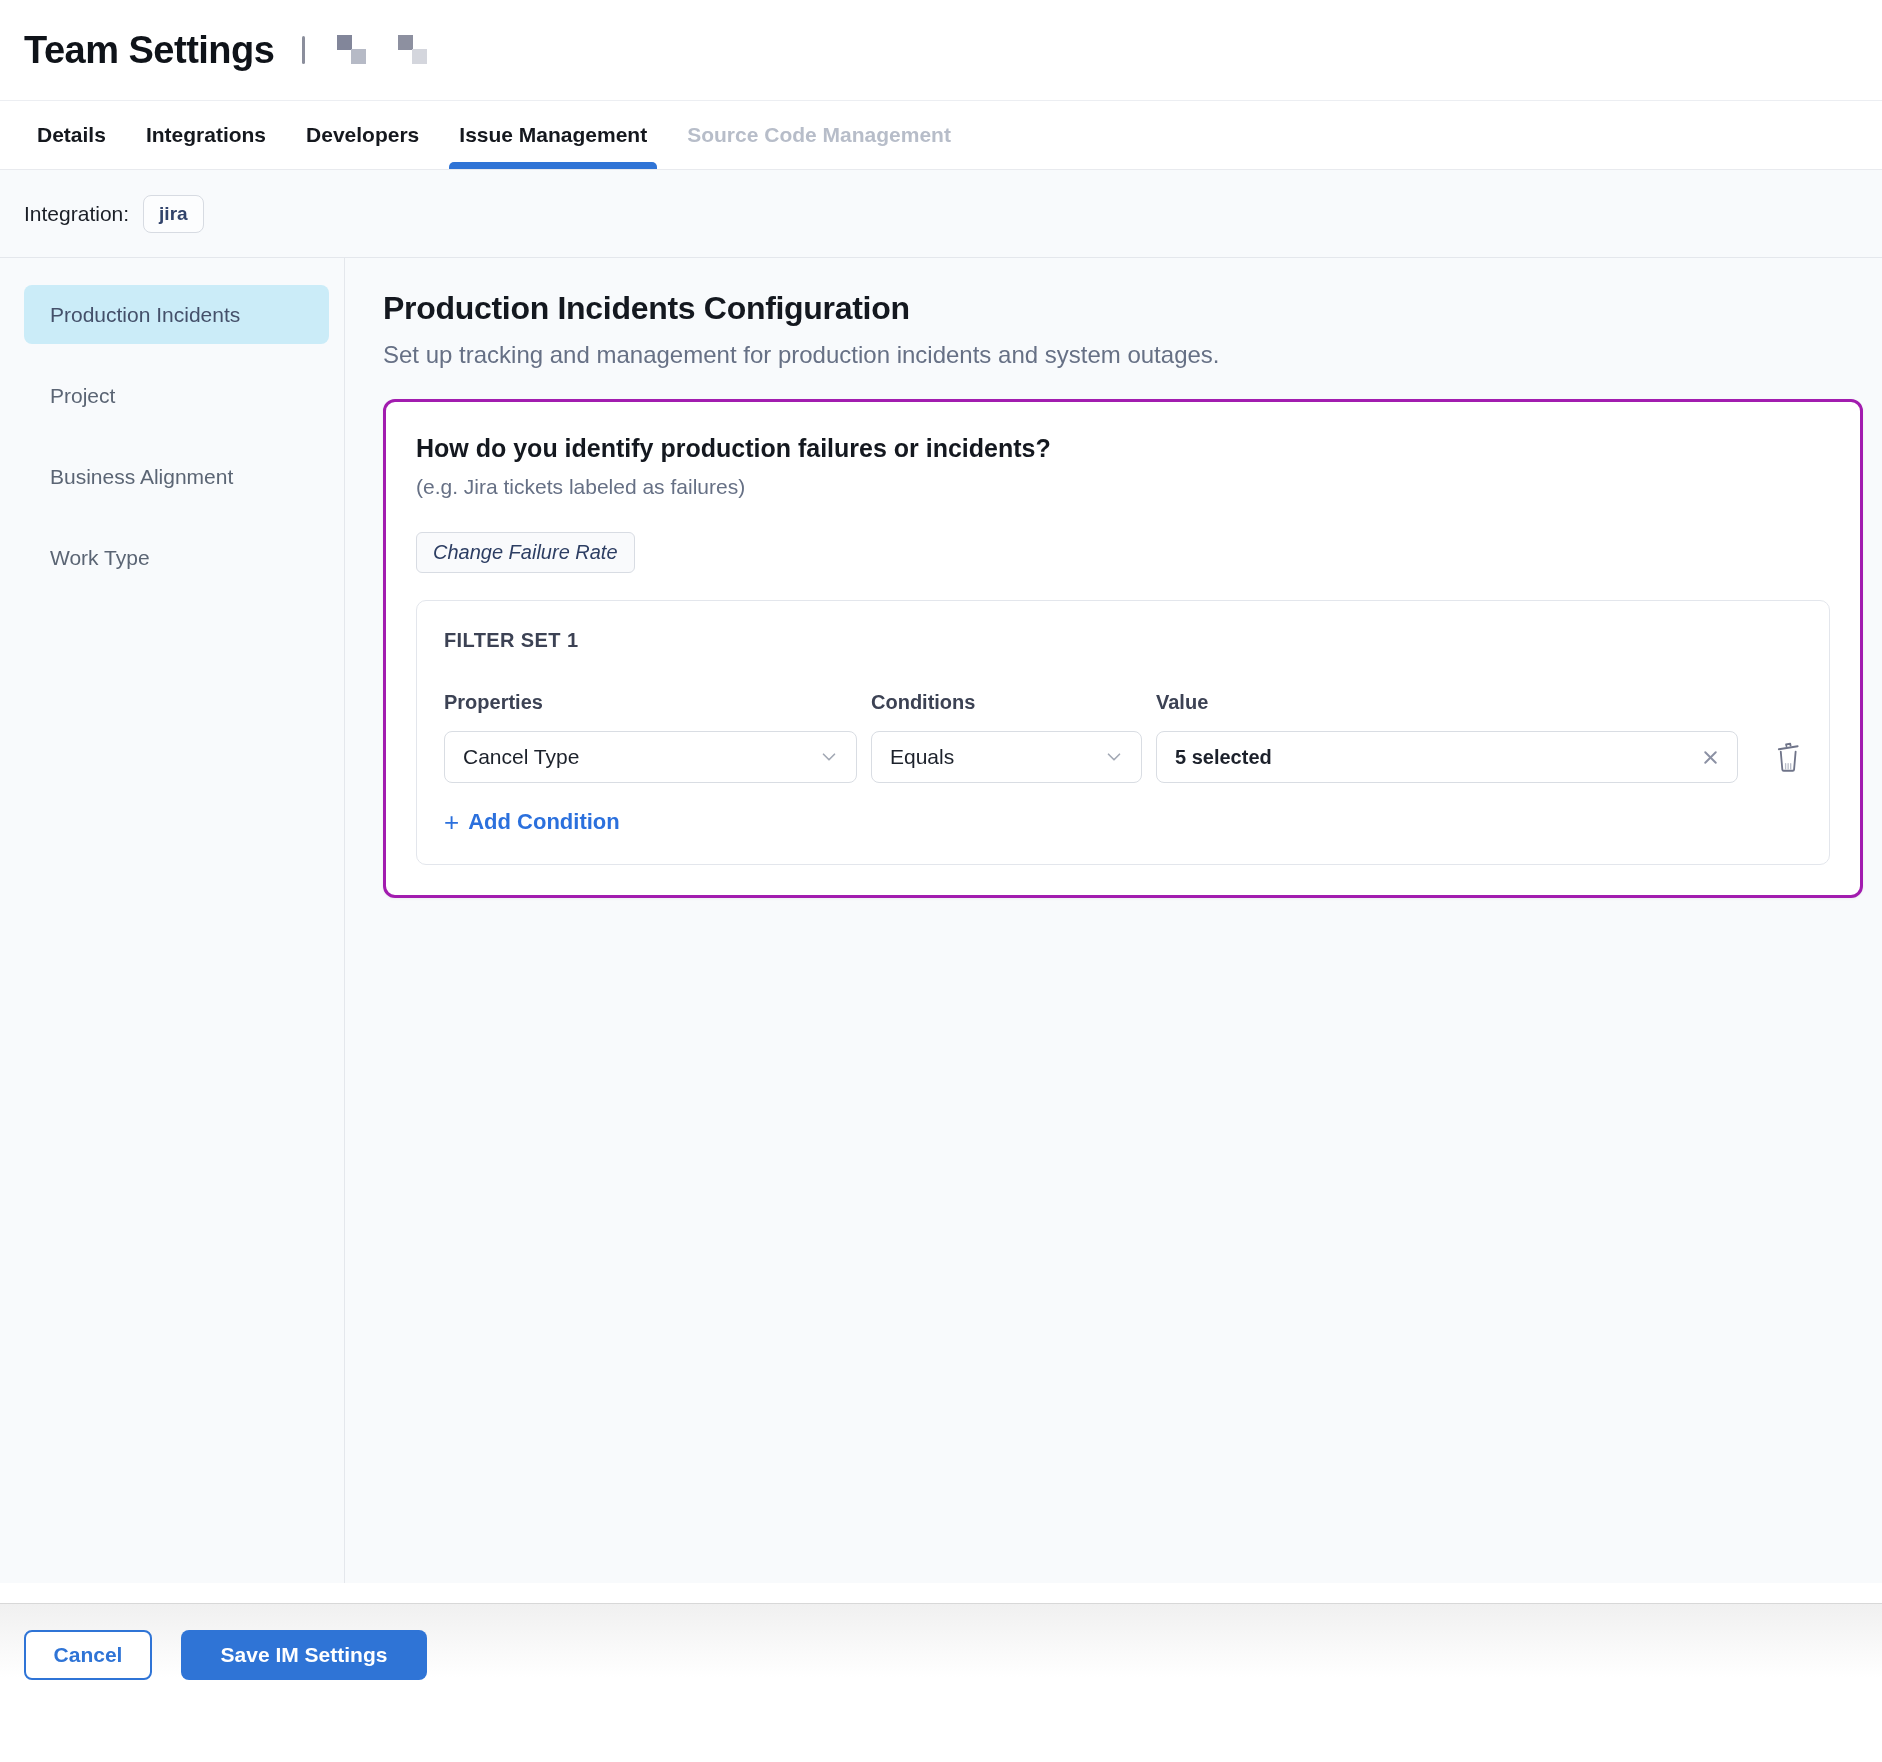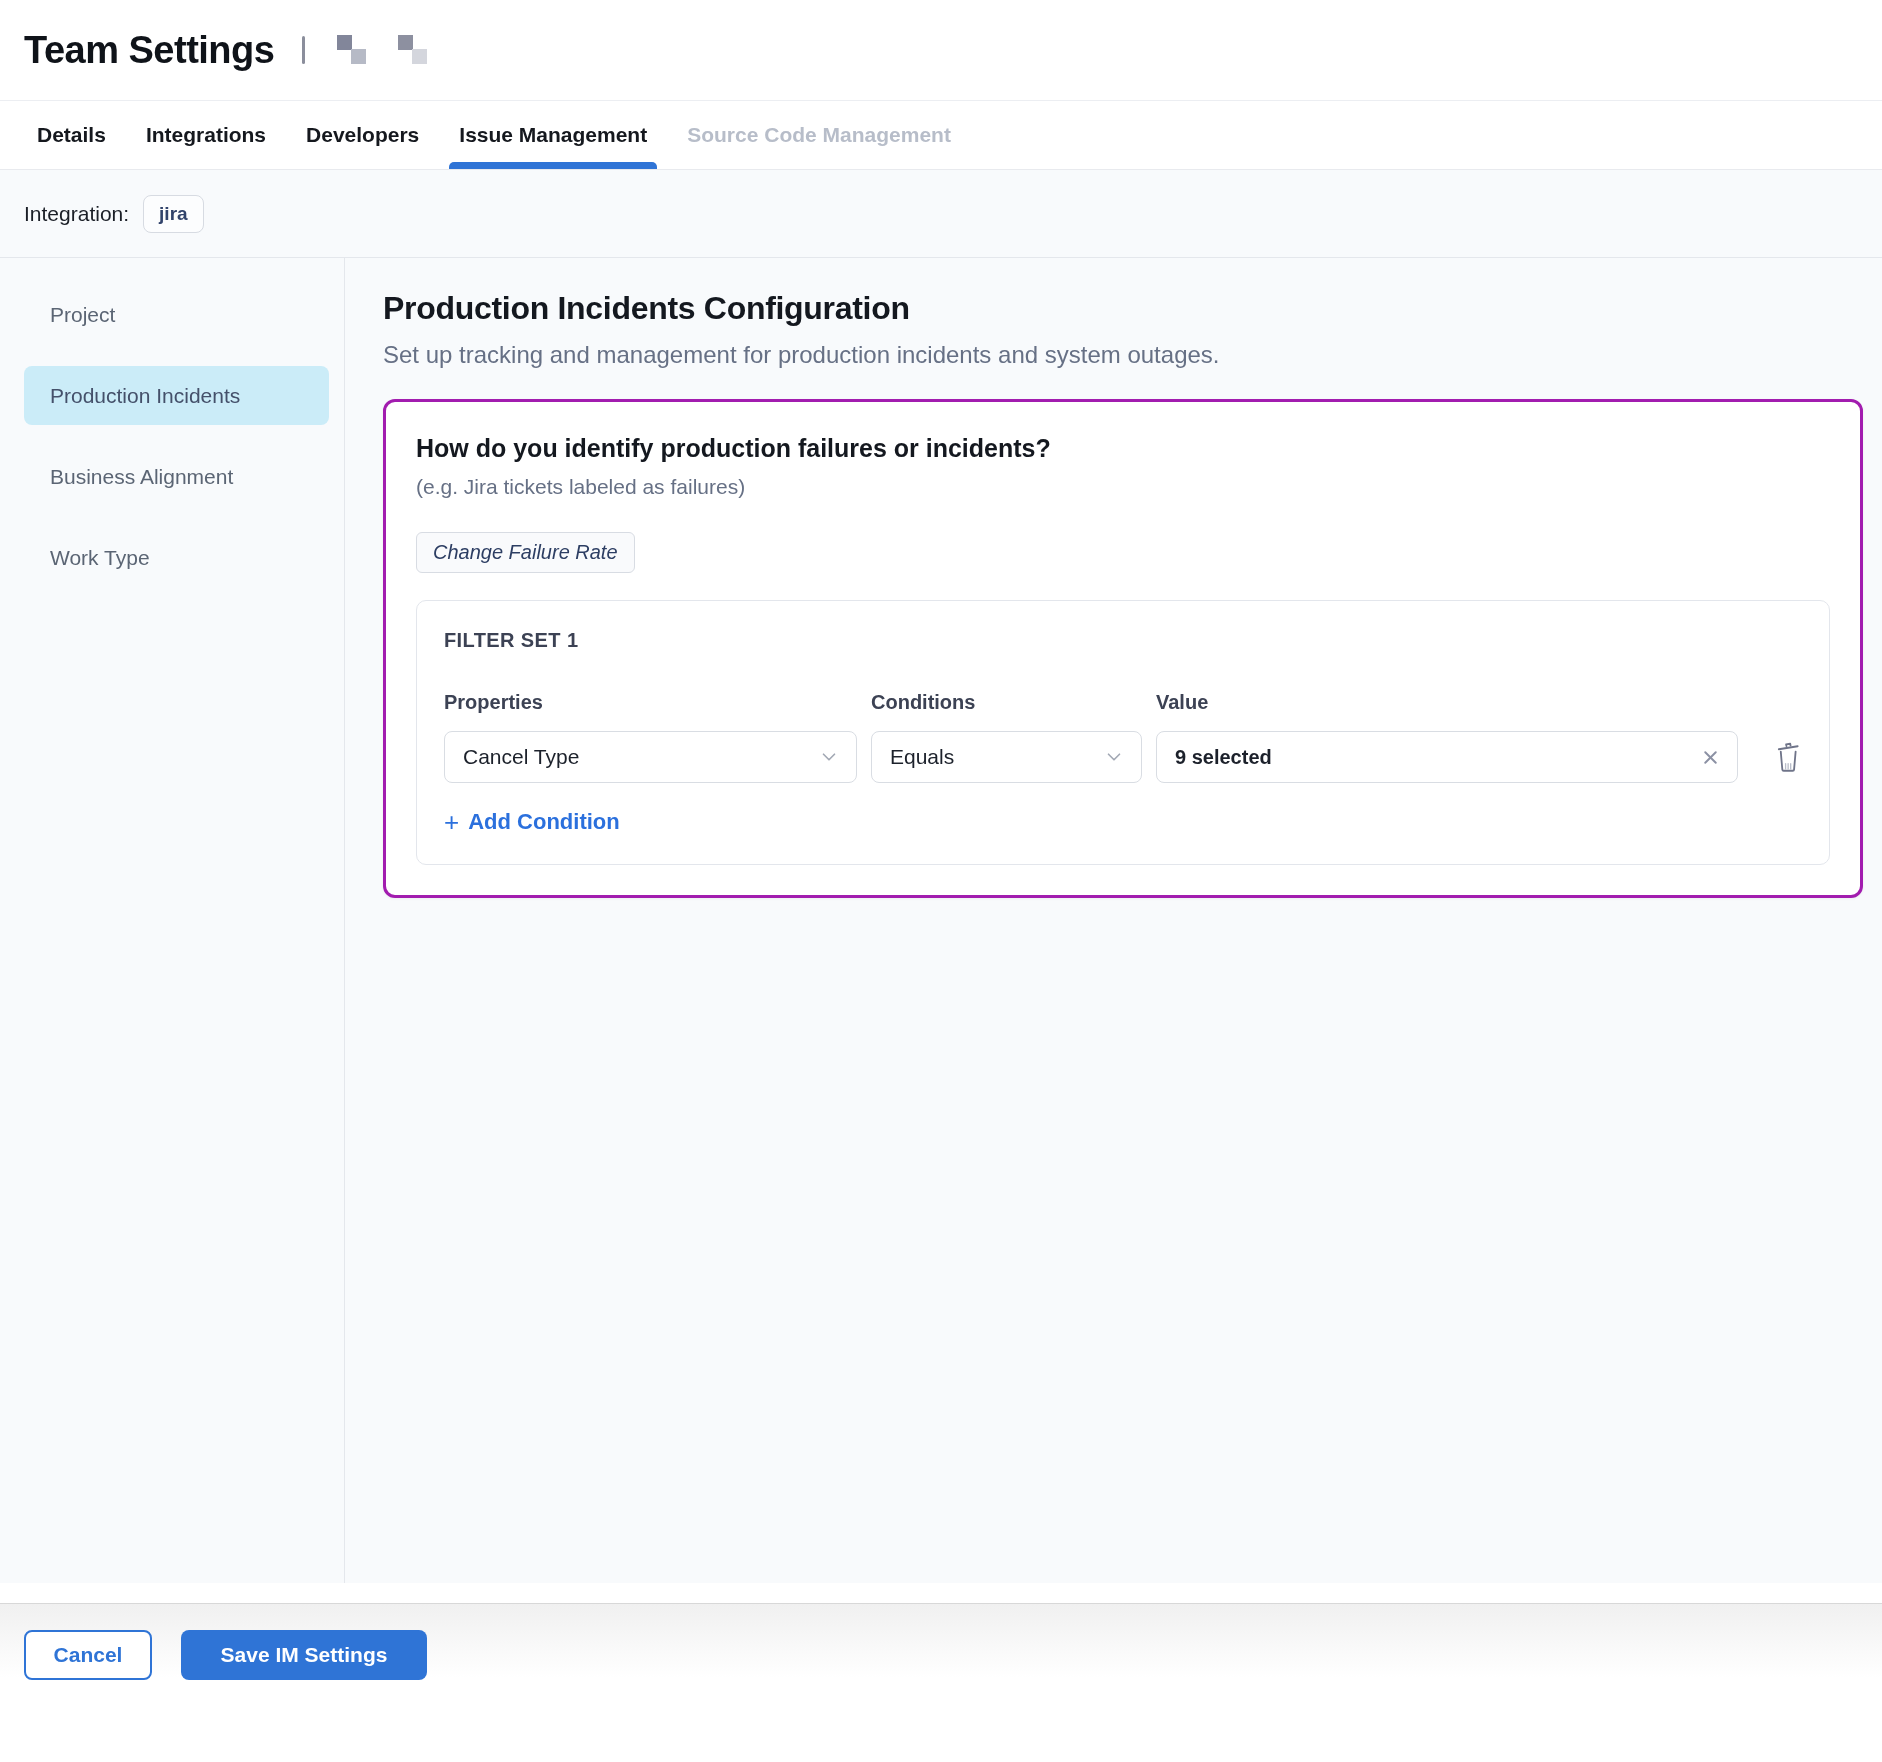--- a/index.html
+++ b/index.html
@@ -105,22 +105,22 @@
   </div>
 
   <div class="subbar">
     <span class="subbar-label">Integration:</span>
     <span class="integration-badge">jira</span>
   </div>
 
   <div class="bodyarea">
 
     <div class="sidebar">
+      <div class="side-item active">Production Incidents</div>
       <div class="side-item">Project</div>
-      <div class="side-item active">Production Incidents</div>
       <div class="side-item">Business Alignment</div>
       <div class="side-item">Work Type</div>
     </div>
 
     <div class="main">
       <div class="main-title">Production Incidents Configuration</div>
       <div class="main-subtitle">Set up tracking and management for production incidents and system outages.</div>
 
       <div class="card">
         <div class="card-question">How do you identify production failures or incidents?</div>
@@ -148,21 +148,21 @@
             <div class="control">
               <span class="ctl-text">Equals</span>
               <span>
                 <svg width="22" height="22" viewBox="0 0 24 24" fill="none" stroke="#a2a8b4" stroke-width="1.8" stroke-linecap="round" stroke-linejoin="round">
                     <polyline points="6 9 12 15 18 9"></polyline>
                   </svg>
               </span>
             </div>
 
             <div class="control value-box">
-              <span class="ctl-text">9 selected</span>
+              <span class="ctl-text">5 selected</span>
               <button class="icon-btn">
                 <svg width="21" height="21" viewBox="0 0 20 20" fill="none" stroke="#8b90a3" stroke-width="1.8" stroke-linecap="round">
                     <line x1="5" y1="5" x2="15" y2="15"></line>
                     <line x1="15" y1="5" x2="5" y2="15"></line>
                   </svg>
               </button>
             </div>
 
             <div class="trash-cell">
               <button class="icon-btn">

